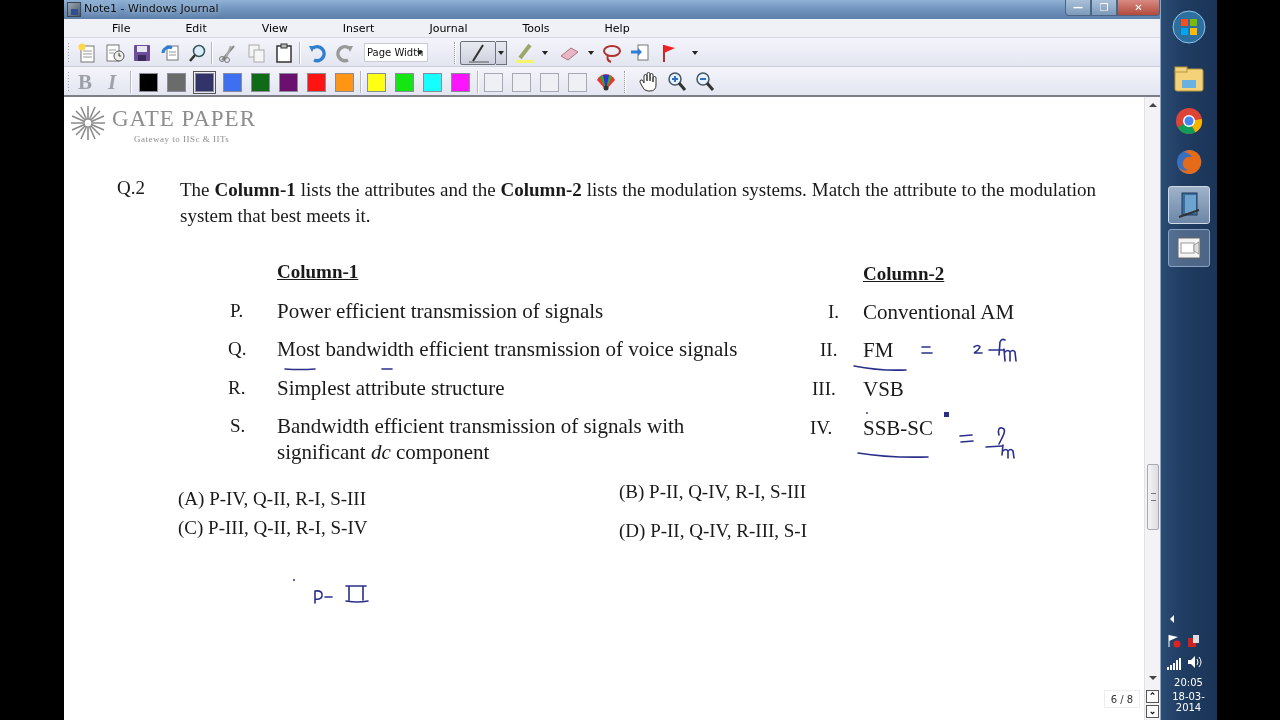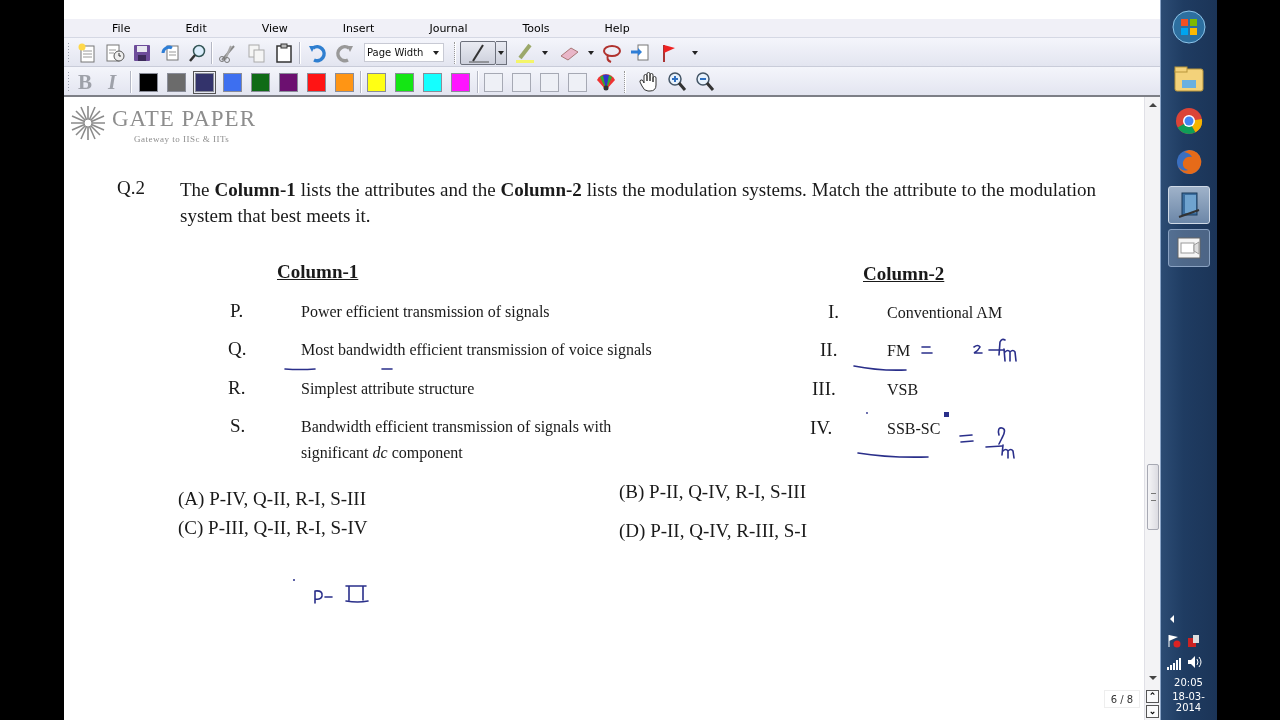--- a/index.html
+++ b/index.html
@@ -28,21 +28,21 @@
 
   .toolbar { position: absolute; left: 0; width: 1096px; height: 29px;
     background: linear-gradient(#f4f5fb, #e3e5f0); border-bottom: 1px solid #c9ccd9; }
   .toolbar.tb1 { top: 38px; }
   .toolbar.tb2 { top: 67px; height: 30px; border-bottom: 2px solid #7d7f86; }
   .grip { position: absolute; left: 3px; top: 4px; width: 3px; height: 21px;
     background-image: radial-gradient(#9a9fae 35%, transparent 40%); background-size: 3px 3px; }
   .tbtn { position: absolute; top: 4px; width: 22px; height: 22px; display: flex; align-items: center; justify-content: center; }
   .sep { position: absolute; top: 4px; width: 1px; height: 22px; background: #b4b7c4; box-shadow: 1px 0 #fff; }
 
-  .zoom-select { position: absolute; left: 300px; top: 5px; width: 80px; height: 19px; background: #fff;
+  .zoom-select { position: absolute; left: 300px; top: 5px; width: 64px; height: 19px; background: #fff;
     border: 1px solid #c8cad4; font-size: 10px; padding-left: 2px; line-height: 17px; color: #111; font-family: "DejaVu Sans", sans-serif; }
   .zoom-select .caret { position: absolute; right: 4px; top: 7px; width: 0; height: 0;
     border-left: 3px solid transparent; border-right: 3px solid transparent; border-top: 4px solid #222; }
   .dd-caret { position: absolute; top: 13px; width: 0; height: 0;
     border-left: 3px solid transparent; border-right: 3px solid transparent; border-top: 4px solid #222; }
 
   .pen-btn { position: absolute; left: 396px; top: 3px; width: 36px; height: 24px; border: 1px solid #6d717c;
     border-radius: 2px; background: linear-gradient(#e9ebf2, #cdd0dc); }
   .pen-btn-dd { position: absolute; left: 432px; top: 3px; width: 11px; height: 24px; border: 1px solid #6d717c;
     border-left: none; background: linear-gradient(#e9ebf2, #cdd0dc); }
@@ -60,21 +60,21 @@
   .logo .name { position: absolute; left: 42px; top: 3px; font-family: "Liberation Serif", serif; font-size: 23px;
     color: #8d8d8d; letter-spacing: 1px; white-space: nowrap; }
   .logo .tag { position: absolute; left: 64px; top: 31px; font-size: 9px; color: #8d8d8d; white-space: nowrap; letter-spacing: 0.5px; }
 
   .q-num { position: absolute; left: 53px; top: 80px; font-size: 19px; }
   .q-text { position: absolute; left: 116px; top: 80px; width: 916px; font-size: 19px; line-height: 26px; text-align: justify; text-align-last: left; }
   .q-text b { font-weight: bold; }
 
   .col-head { position: absolute; font-size: 19px; font-weight: bold; text-decoration: underline; }
   .row-label { position: absolute; font-size: 19px; }
-  .row-text { position: absolute; font-size: 16px; line-height: 25px; white-space: nowrap; margin-left: 24px; }
+  .row-text { position: absolute; font-size: 21px; line-height: 25px; white-space: nowrap; }
   .row-text i { font-style: italic; }
   .opt { position: absolute; font-size: 19px; white-space: nowrap; }
 
   .ink { position: absolute; pointer-events: none; }
 
   
   .vscroll { position: absolute; left: 1080px; top: 97px; width: 16px; height: 623px; background: #f3f3f5; border-left: 1px solid #e0e0e6; }
   .vscroll .up { position: absolute; left: 4px; top: 6px; width: 0; height: 0;
     border-left: 4px solid transparent; border-right: 4px solid transparent; border-bottom: 4px solid #444; }
   .vscroll .thumb { position: absolute; left: 2px; top: 367px; width: 12px; height: 66px;
@@ -97,20 +97,29 @@
   .tray { position: absolute; left: 1160px; width: 57px; color: #fff; font-family: "DejaVu Sans", sans-serif; text-align: center; }
   .tray-time { top: 677px; font-size: 10px; }
   .tray-date { top: 691px; font-size: 10px; }
   .right-black { position: absolute; left: 1217px; top: 0; width: 63px; height: 720px; background: #000; }
 </style>
 </head>
 <body>
 
 <div class="window">
 
+  <div class="titlebar">
+    <span class="app-icon"></span>
+    <span class="title">Note1 - Windows Journal</span>
+    <div class="winbtns">
+      <div class="winbtn min">—</div>
+      <div class="winbtn">❐</div>
+      <div class="winbtn close">✕</div>
+    </div>
+  </div>
 
   <div class="menubar">
     <span class="menu-item">File</span>
     <span class="menu-item">Edit</span>
     <span class="menu-item">View</span>
     <span class="menu-item">Insert</span>
     <span class="menu-item">Journal</span>
     <span class="menu-item">Tools</span>
     <span class="menu-item">Help</span>
   </div>

